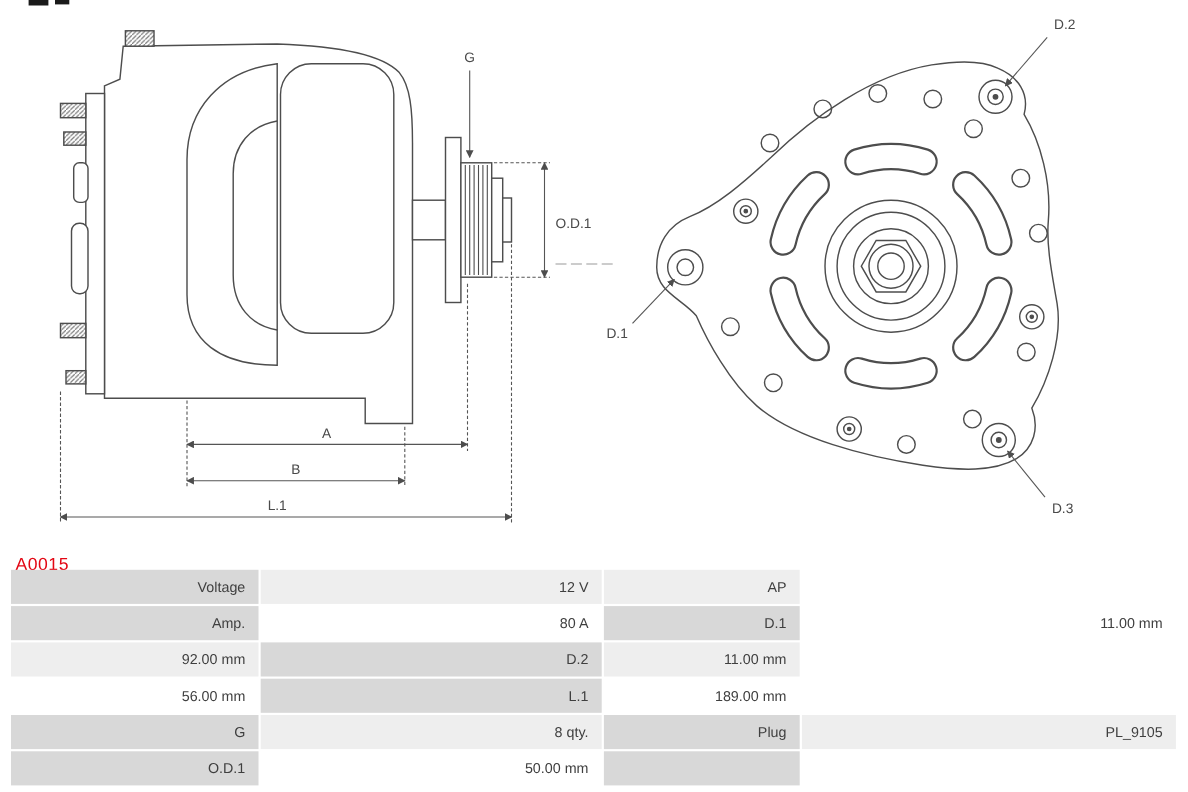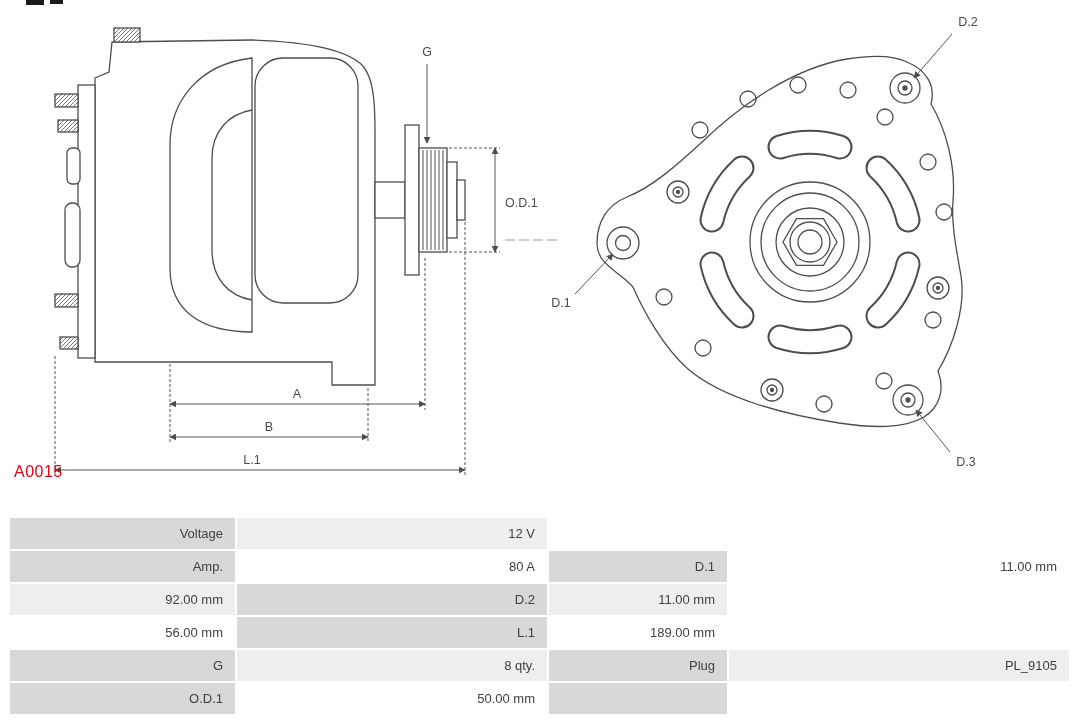--- a/index.html
+++ b/index.html
@@ -2,21 +2,21 @@
 <html><head>
 <meta charset="utf-8">
 <style>
   html,body{margin:0;padding:0;background:#fff;}
   .page{position:relative;width:1080px;height:720px;background:#ffffff;
         font-family:"Liberation Sans",sans-serif;overflow:hidden;}
   .drawing{position:absolute;left:0;top:0;}
   .logo-fragment{position:absolute;left:26px;top:0;width:60px;height:7px;}
   .logo-fragment .m1{position:absolute;left:0;top:0;width:18px;height:5px;background:#1a1a1a;}
   .logo-fragment .m2{position:absolute;left:24px;top:0;width:13px;height:4px;background:#1a1a1a;}
-  .part-number{position:absolute;left:14px;top:463px;font-size:16px;color:#e30613;letter-spacing:0.5px;}
+  .part-number{position:absolute;left:14px;top:505px;font-size:16px;color:#e30613;letter-spacing:0.5px;}
   .spec-table{position:absolute;left:10px;top:518px;width:1060px;}
   .spec-row{display:grid;grid-template-columns:225px 310px 178px 340px;column-gap:2px;margin-bottom:2px;}
   .cell{height:31px;line-height:31px;font-size:13px;color:#3f3f3f;text-align:right;
         padding-right:12px;box-sizing:border-box;white-space:nowrap;overflow:hidden;}
   .cell.label{background:#d8d8d8;padding-left:41px;}
   .cell.value{background:#ffffff;padding-left:24px;}
   .spec-row.odd .cell.value{background:#eeeeee;}
   svg text{font-family:"Liberation Sans",sans-serif;font-size:12.5px;fill:#4a4a4a;stroke:none;}
 </style>
 </head>
@@ -193,20 +193,21 @@
       <text x="966" y="466" text-anchor="middle">D.3</text>
     </g>
   </svg>
 
   <div class="part-number">A0015</div>
 
   <div class="spec-table">
     <div class="spec-row odd">
       <div class="cell label">Voltage</div>
       <div class="cell value">12 V</div>
+      <div class="cell value">AP</div>
     </div>
     <div class="spec-row">
       <div class="cell label">Amp.</div>
       <div class="cell value">80 A</div>
       <div class="cell label">D.1</div>
       <div class="cell value">11.00 mm</div>
     </div>
     <div class="spec-row odd">
       <div class="cell value">92.00 mm</div>
       <div class="cell label">D.2</div>

